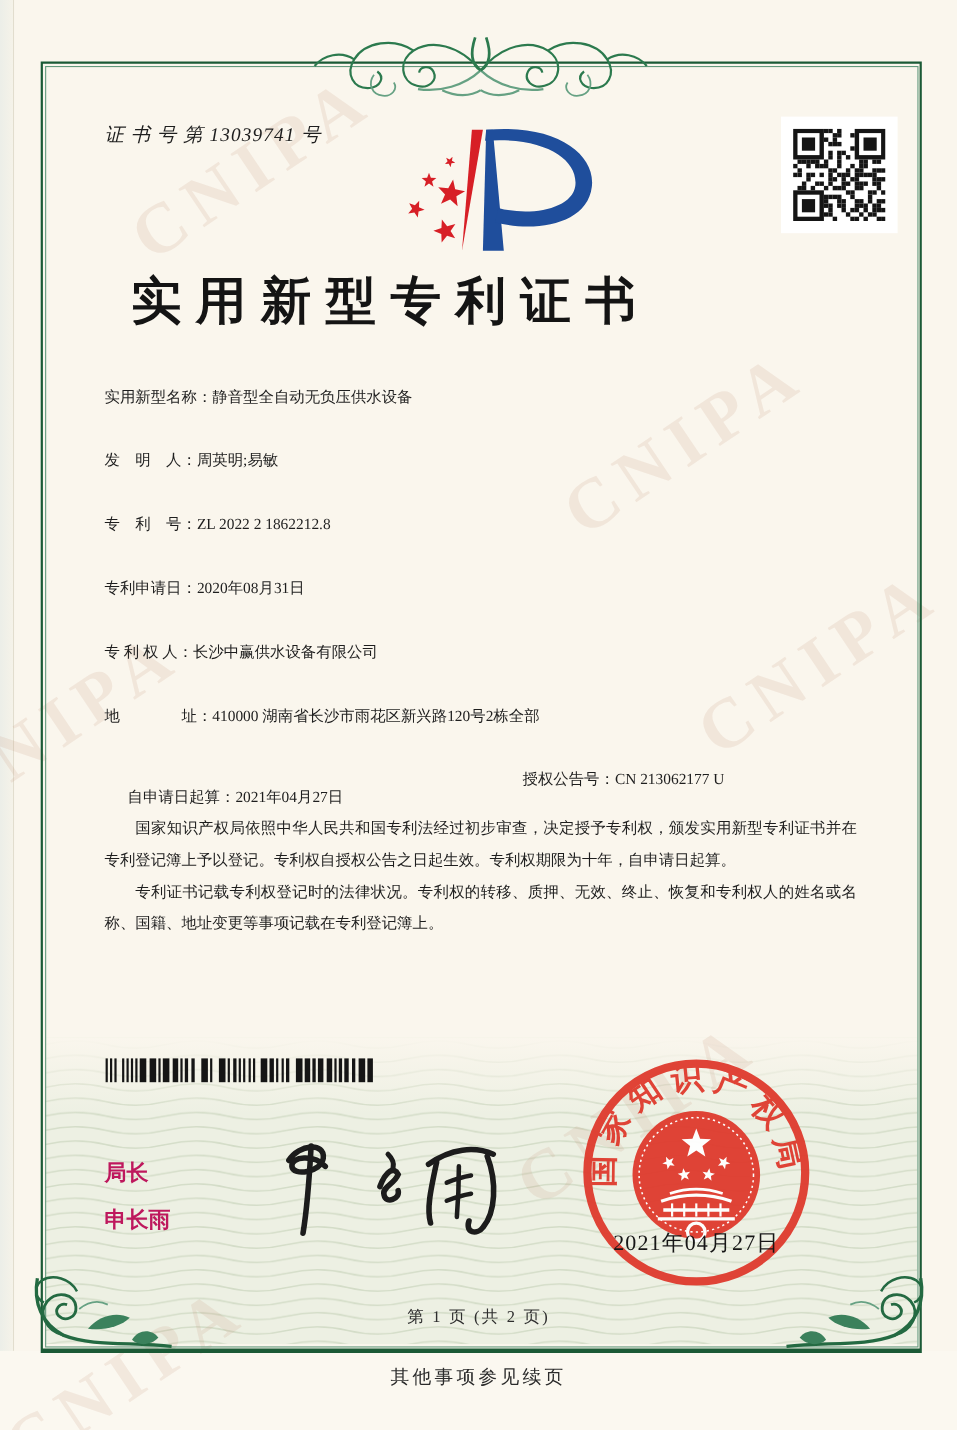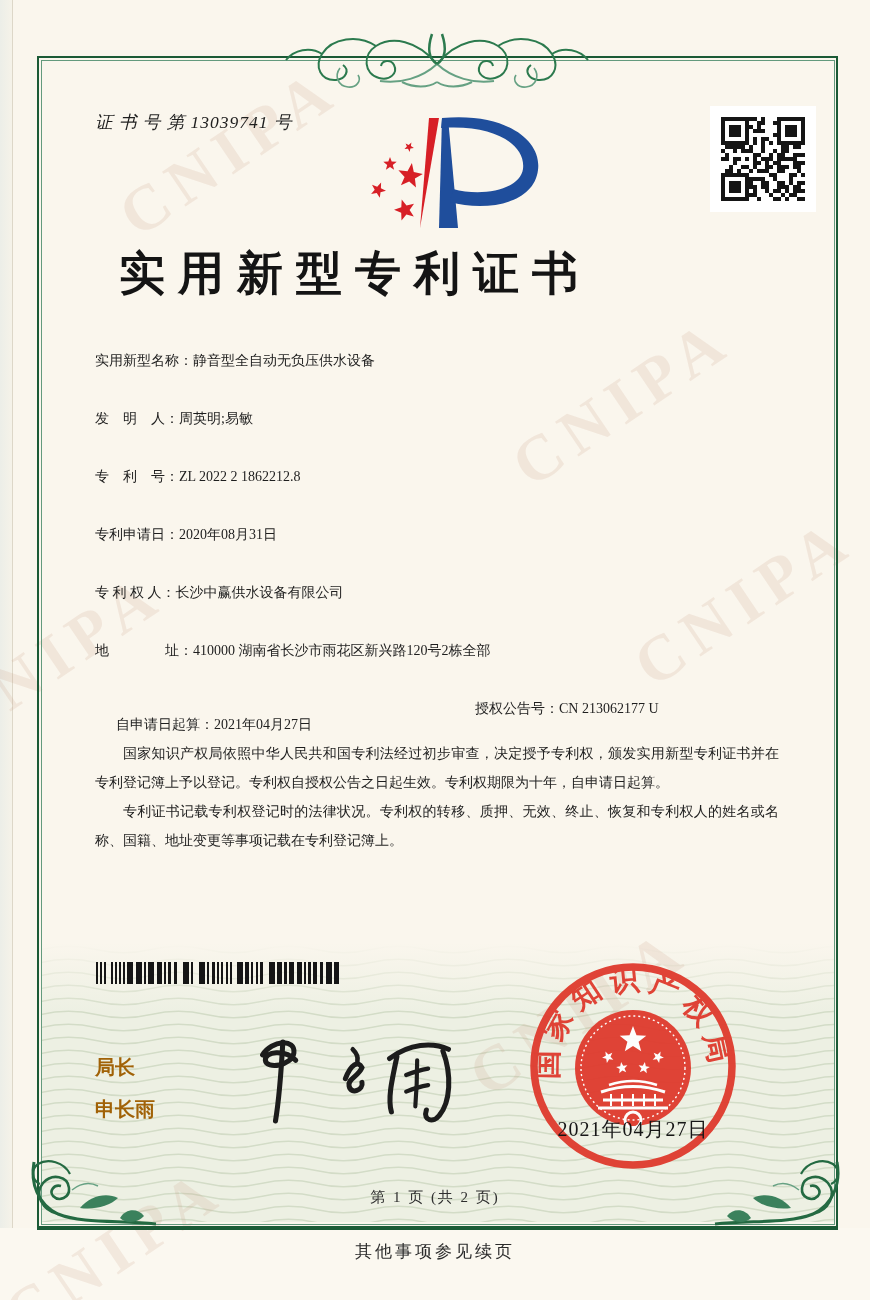--- a/index.html
+++ b/index.html
@@ -27,21 +27,21 @@
   .title{left:0;top:243px;width:710px;text-align:center;font-size:46px;font-weight:700;
          letter-spacing:13px;color:#141414;}
   .fields{left:95px;top:352px;width:702px;font-size:14px;}
   .frow{position:relative;height:25px;margin-bottom:33px;white-space:pre;}
   .frow .lab{white-space:pre;}
   .frow .pair2{position:absolute;left:380px;top:0;white-space:pre;}
   .paras{left:95px;top:739px;width:684px;font-size:14px;line-height:29px;text-align:justify;}
   .paras p{margin:0;text-indent:2em;}
   .barcode{left:95px;top:962px;}
   .signer{left:95px;top:1046px;font-family:"Liberation Sans","DejaVu Sans",sans-serif;
-          font-size:20px;font-weight:700;color:#a16207;line-height:42px;}
+          font-size:20px;font-weight:700;color:#be185d;line-height:42px;}
   .sig{left:235px;top:1018px;}
   .seal{left:523px;top:956px;z-index:5;opacity:.94;}
   .seal-date{left:527px;top:1116px;width:212px;z-index:6;text-align:center;
              font-size:20px;letter-spacing:1px;color:#161616;white-space:pre;}
   .pageinfo{left:0;top:1188px;width:870px;text-align:center;font-size:15px;
             letter-spacing:2px;color:#2e2e2e;z-index:5;}
   .bottom-strip{left:0;top:1228px;width:870px;height:72px;background:#fbf8f0;z-index:2;}
   .contnote{left:0;top:1240px;width:870px;text-align:center;font-size:17px;
             letter-spacing:3px;color:#2b2b2b;z-index:5;}
   .orn{z-index:6;}

